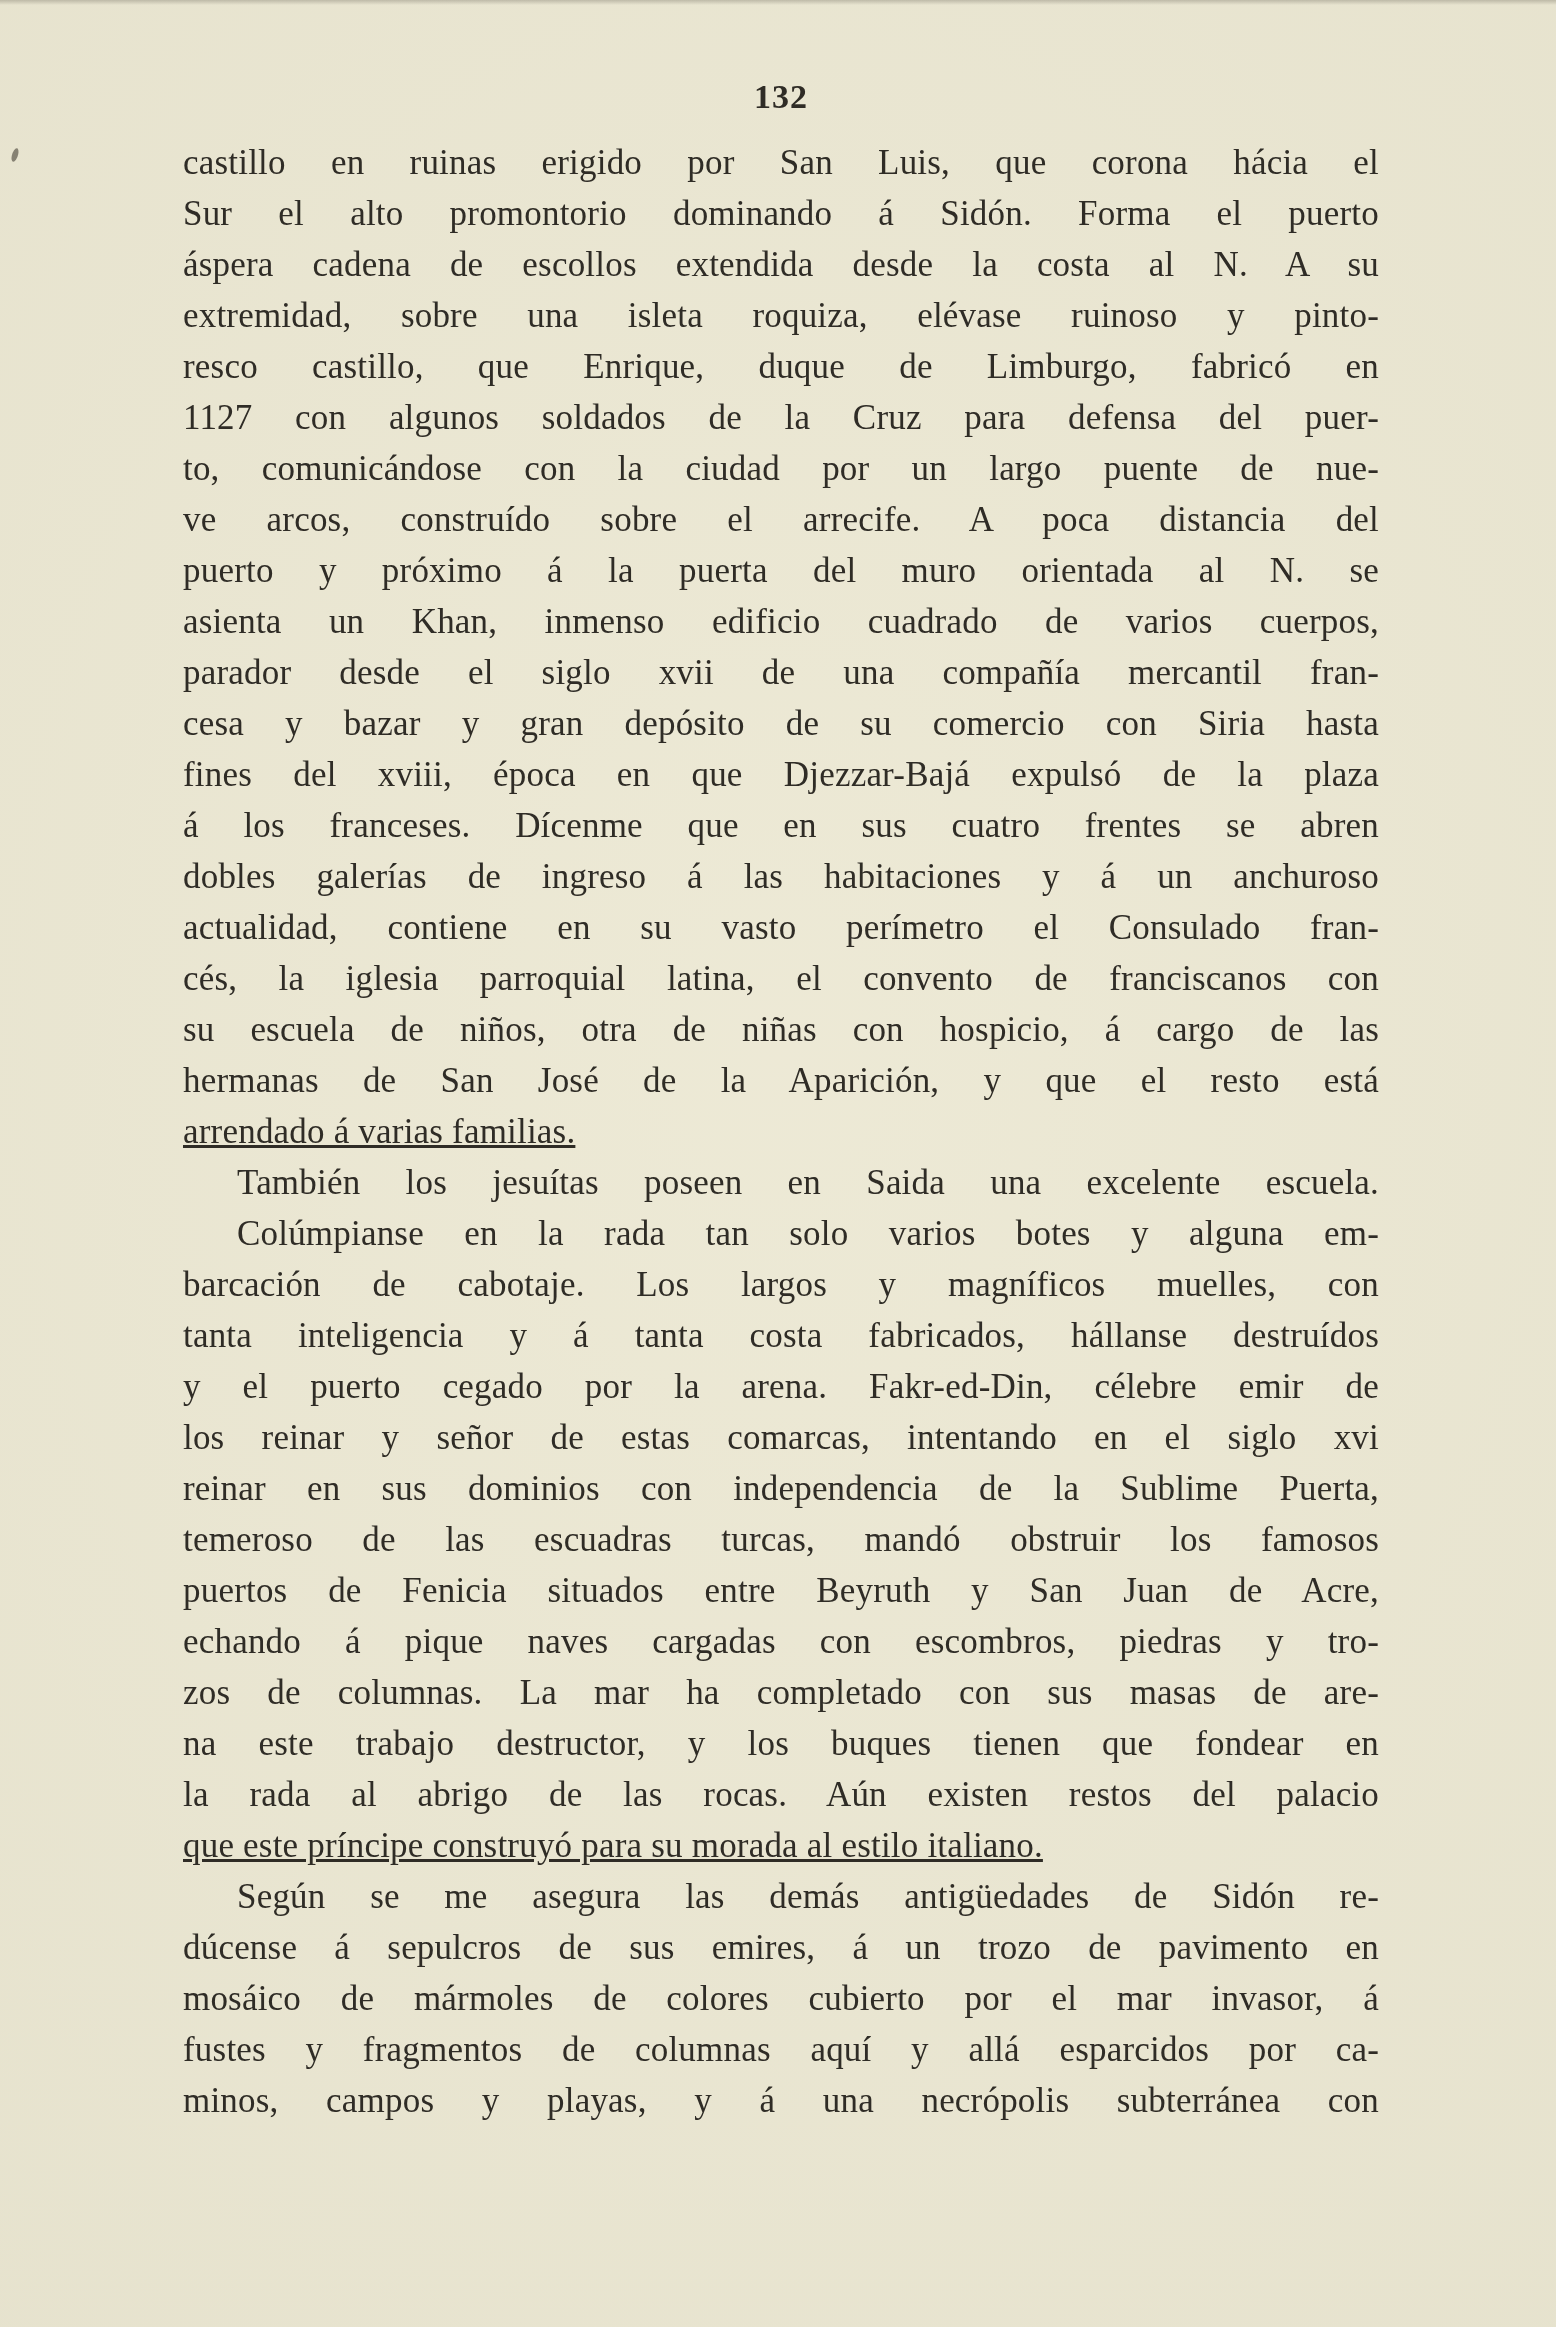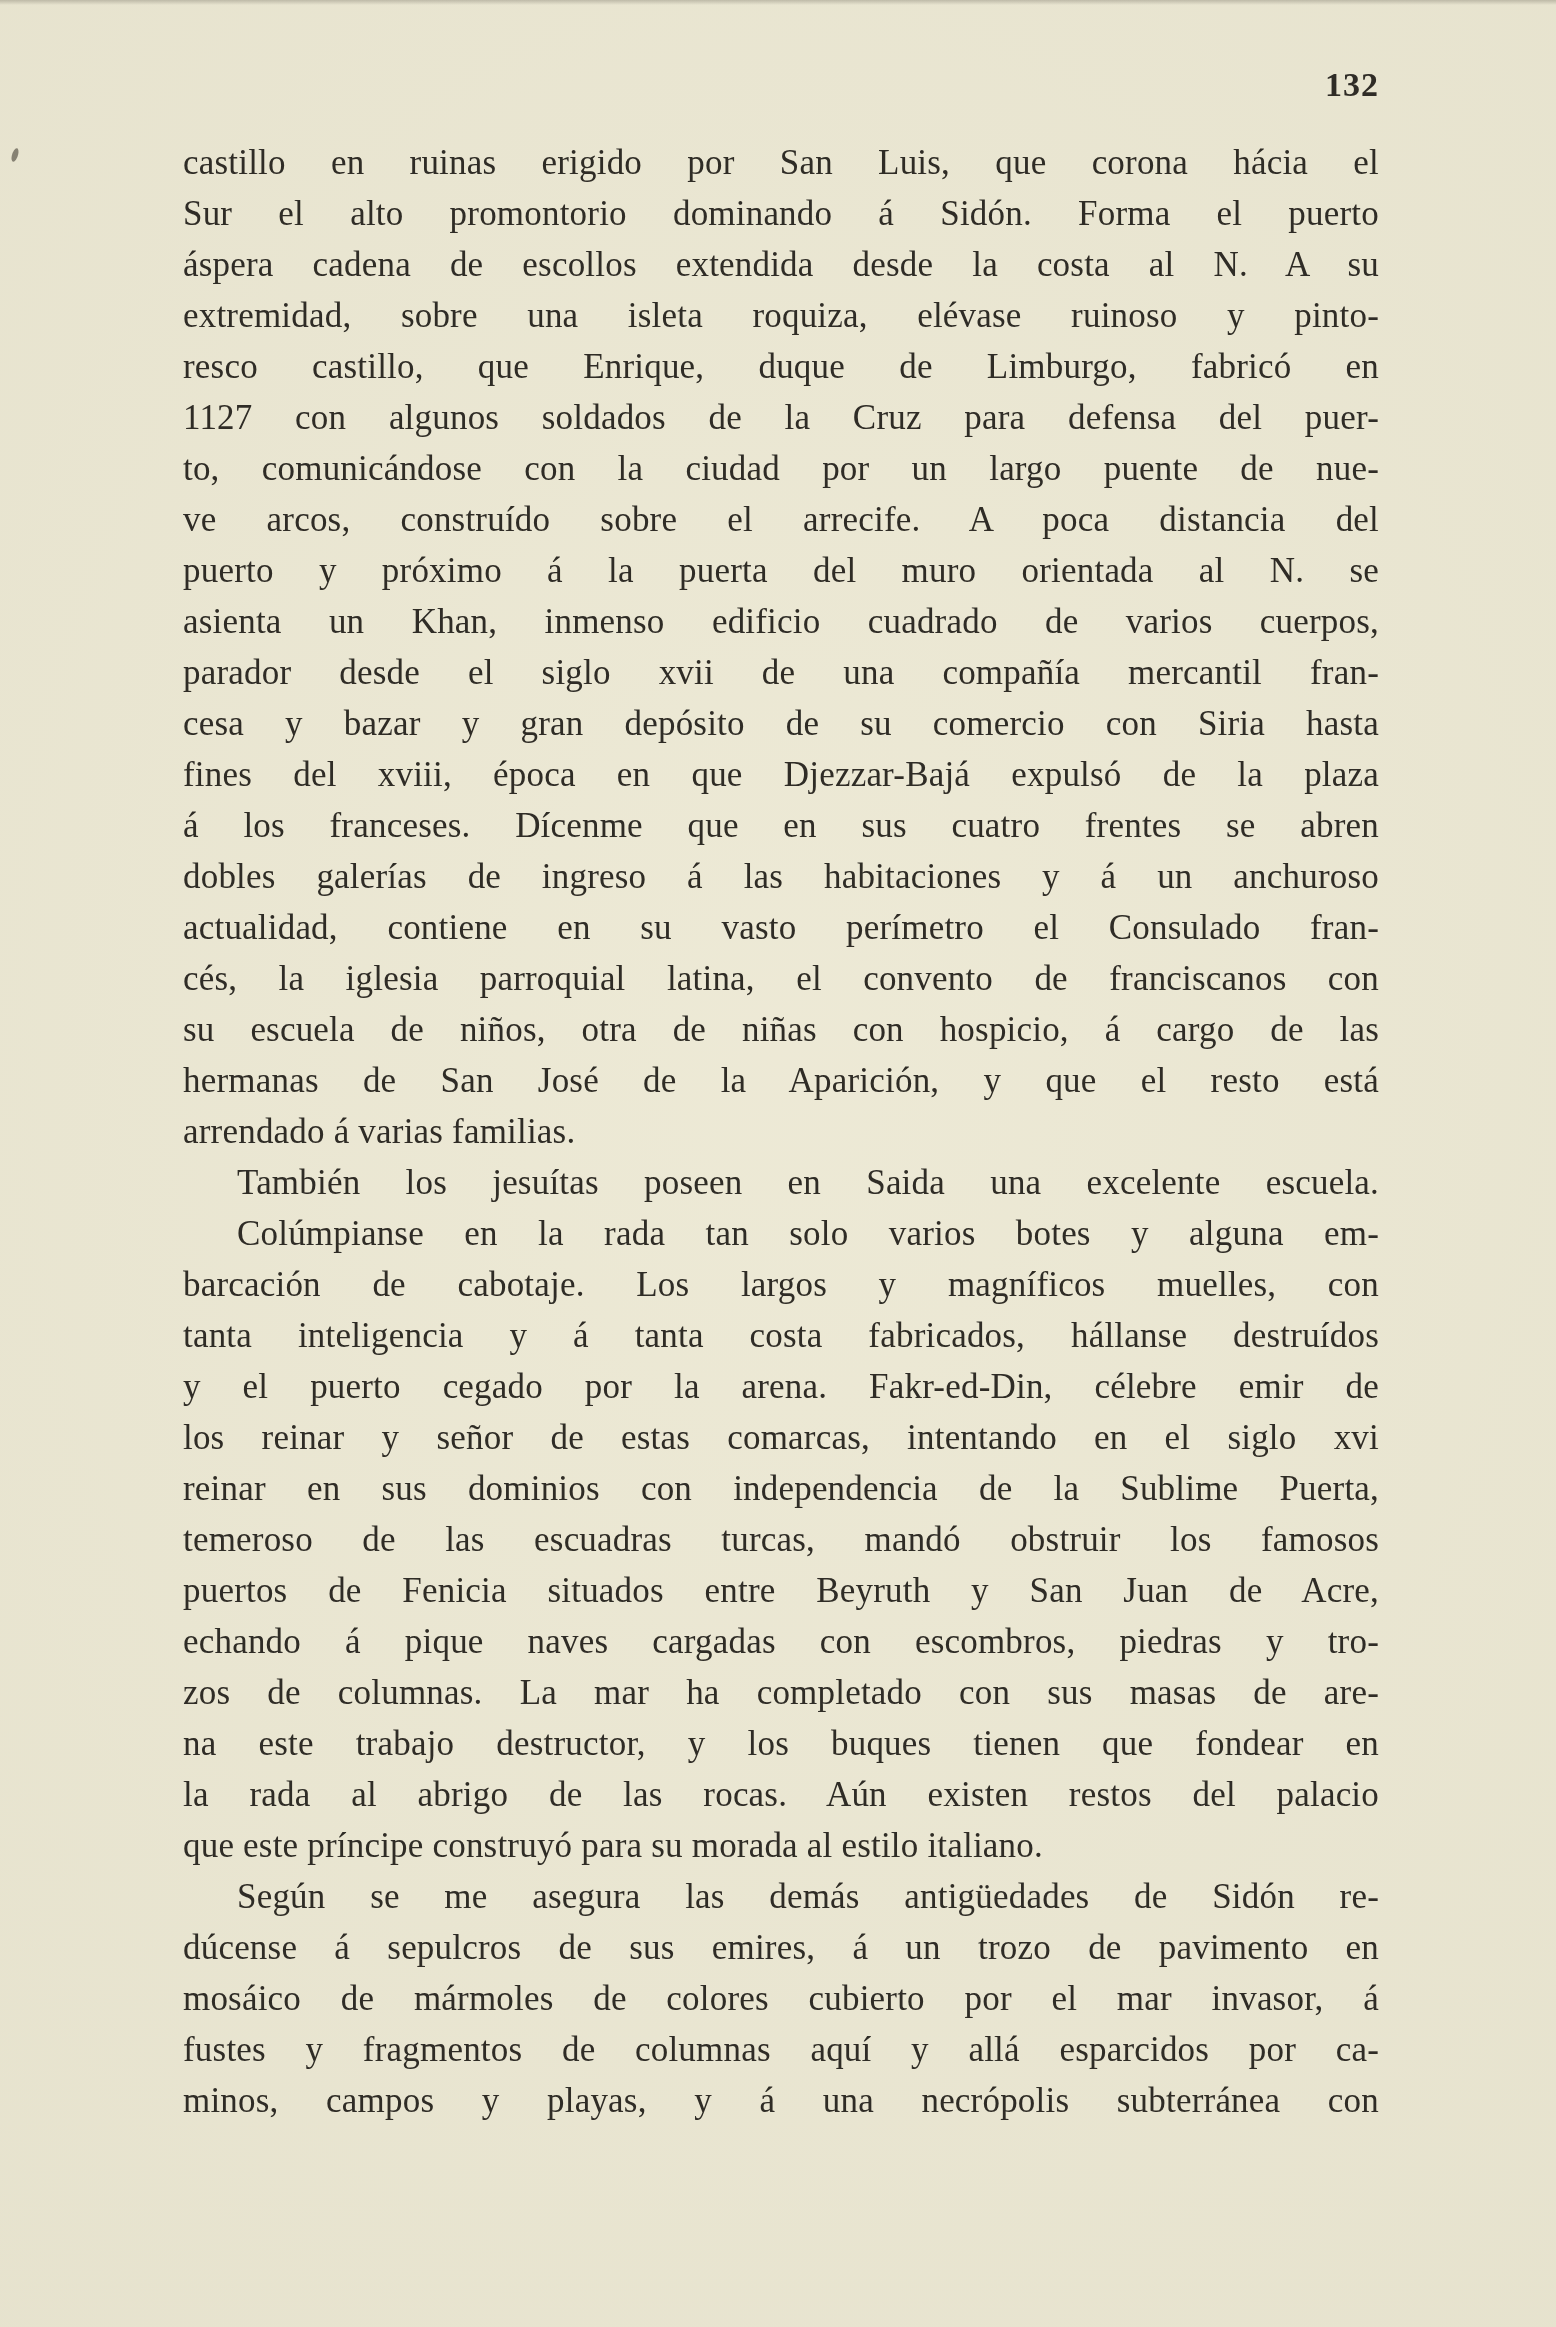--- a/index.html
+++ b/index.html
@@ -34,24 +34,24 @@
     left: 12px;
     top: 148px;
     width: 6px;
     height: 14px;
     border-radius: 60% 40% 60% 40%;
     background: rgba(55,50,40,0.55);
     transform: rotate(12deg);
   }
   .page-number {
     position: absolute;
-    top: 66px;
+    top: 78px;
     left: 183px;
     width: 1196px;
-    text-align: right;
+    text-align: center;
     font-size: 34px;
     font-weight: bold;
     letter-spacing: 1px;
     color: var(--ink, #2f2c26);
   }
   .text-block {
     position: absolute;
     top: 137px;
     left: 183px;
     width: 1196px;
@@ -59,20 +59,21 @@
     line-height: 51px;
     letter-spacing: 0.2px;
   }
   .line {
     text-align: justify;
     text-align-last: justify;
     white-space: normal;
   }
   .line.no-justify {
     text-align-last: left;
+    text-decoration: underline;
   }
   .line.indent {
     text-indent: 54px;
   }
 </style>
 </head>
 <body style="--paper: #ebe7d1; --ink: #2f2c26;">
 
 <div class="page">
   <div class="scan-edge-top"></div>

